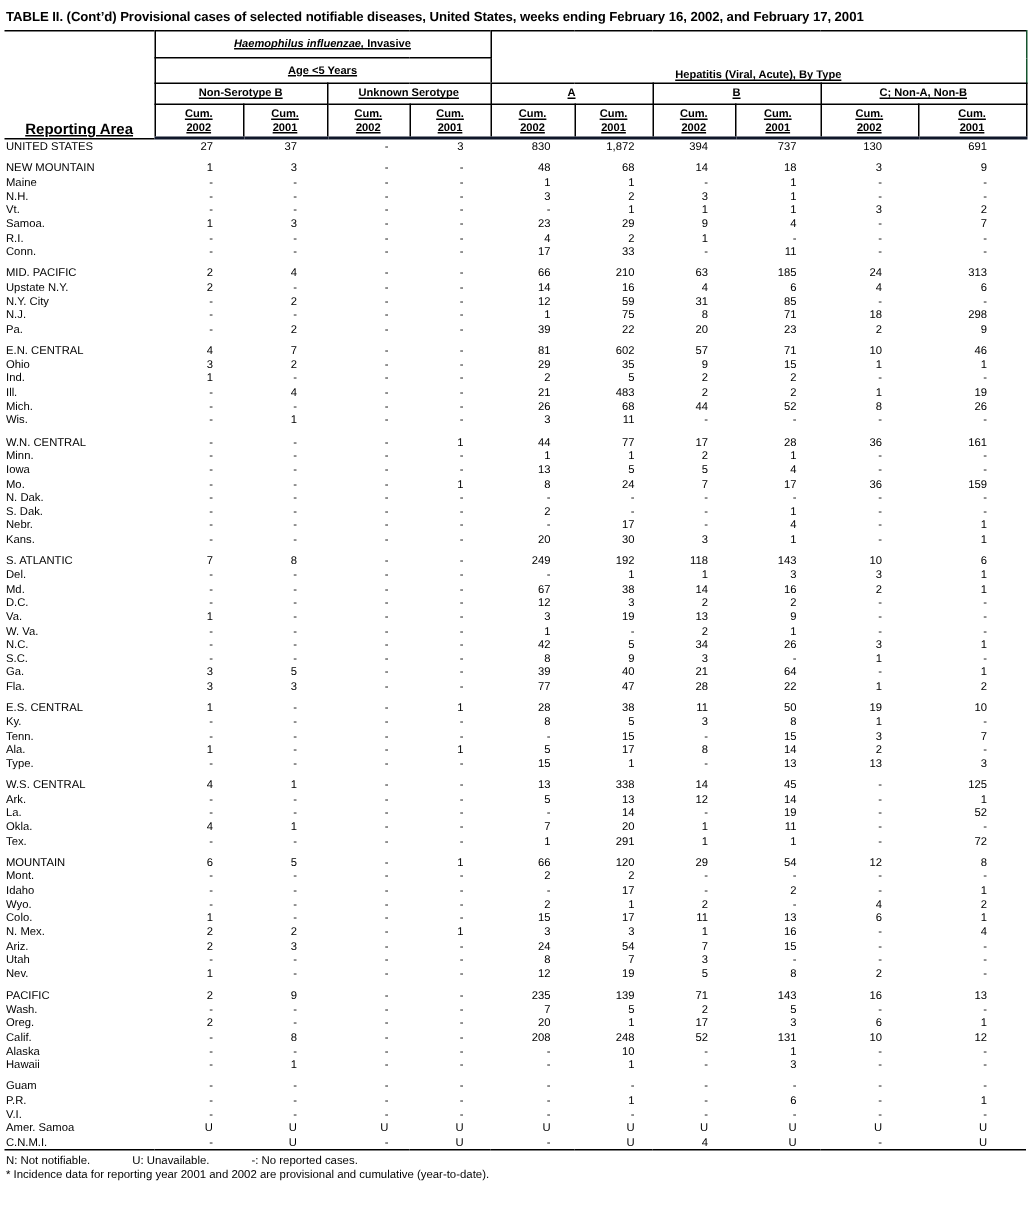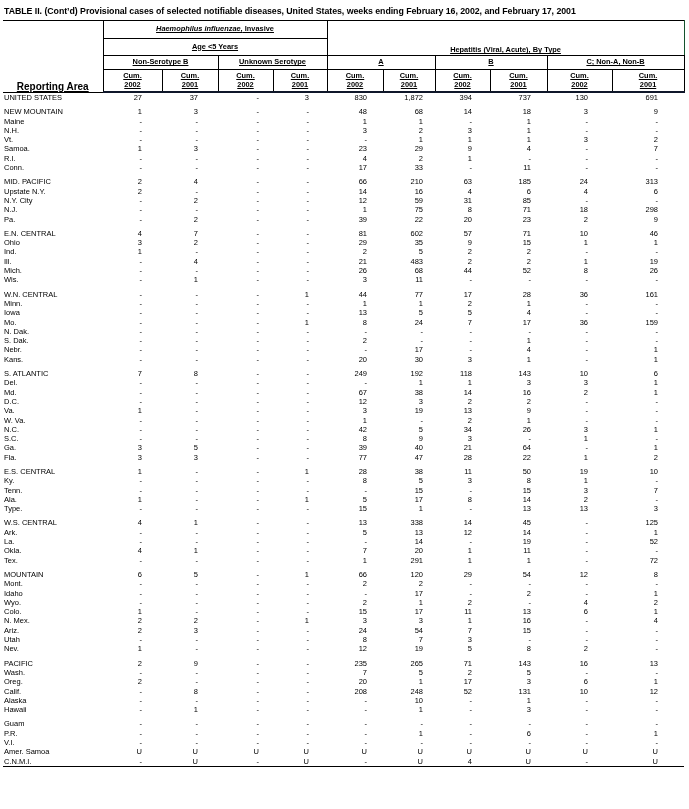--- a/index.html
+++ b/index.html
@@ -850,21 +850,21 @@
           <td class="num">2</td>
           <td class="num">-</td>
         </tr>
         <tr class="gap">
           <td class="area">PACIFIC</td>
           <td class="num">2</td>
           <td class="num">9</td>
           <td class="num">-</td>
           <td class="num">-</td>
           <td class="num">235</td>
-          <td class="num">265</td>
+          <td class="num">139</td>
           <td class="num">71</td>
           <td class="num">143</td>
           <td class="num">16</td>
           <td class="num">13</td>
         </tr>
         <tr>
           <td class="area">Wash.</td>
           <td class="num">-</td>
           <td class="num">-</td>
           <td class="num">-</td>
@@ -989,14 +989,20 @@
           <td class="num">-</td>
           <td class="num">U</td>
           <td class="num">4</td>
           <td class="num">U</td>
           <td class="num">-</td>
           <td class="num">U</td>
         </tr>
       </tbody>
   </table>
 
+  <div class="footnotes">
+    <div class="fn1">
+      <span>N: Not notifiable.</span><span>U: Unavailable.</span><span>-: No reported cases.</span>
+    </div>
+    <div class="fn2">* Incidence data for reporting year 2001 and 2002 are provisional and cumulative (year-to-date).</div>
+  </div>
 
 </div>
 
 </body></html>

